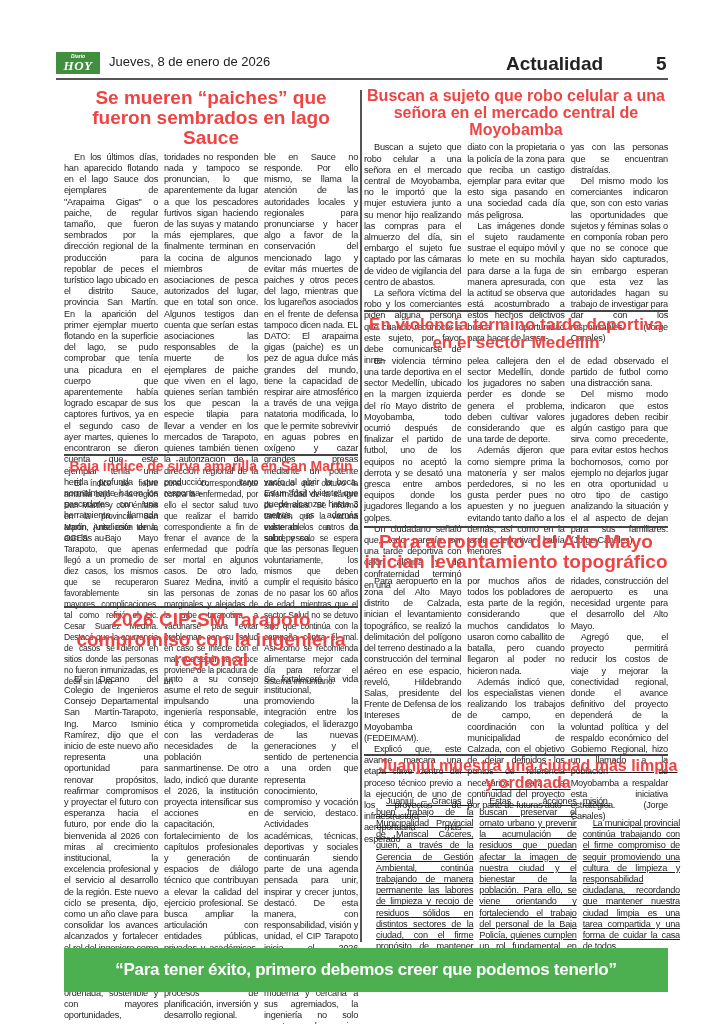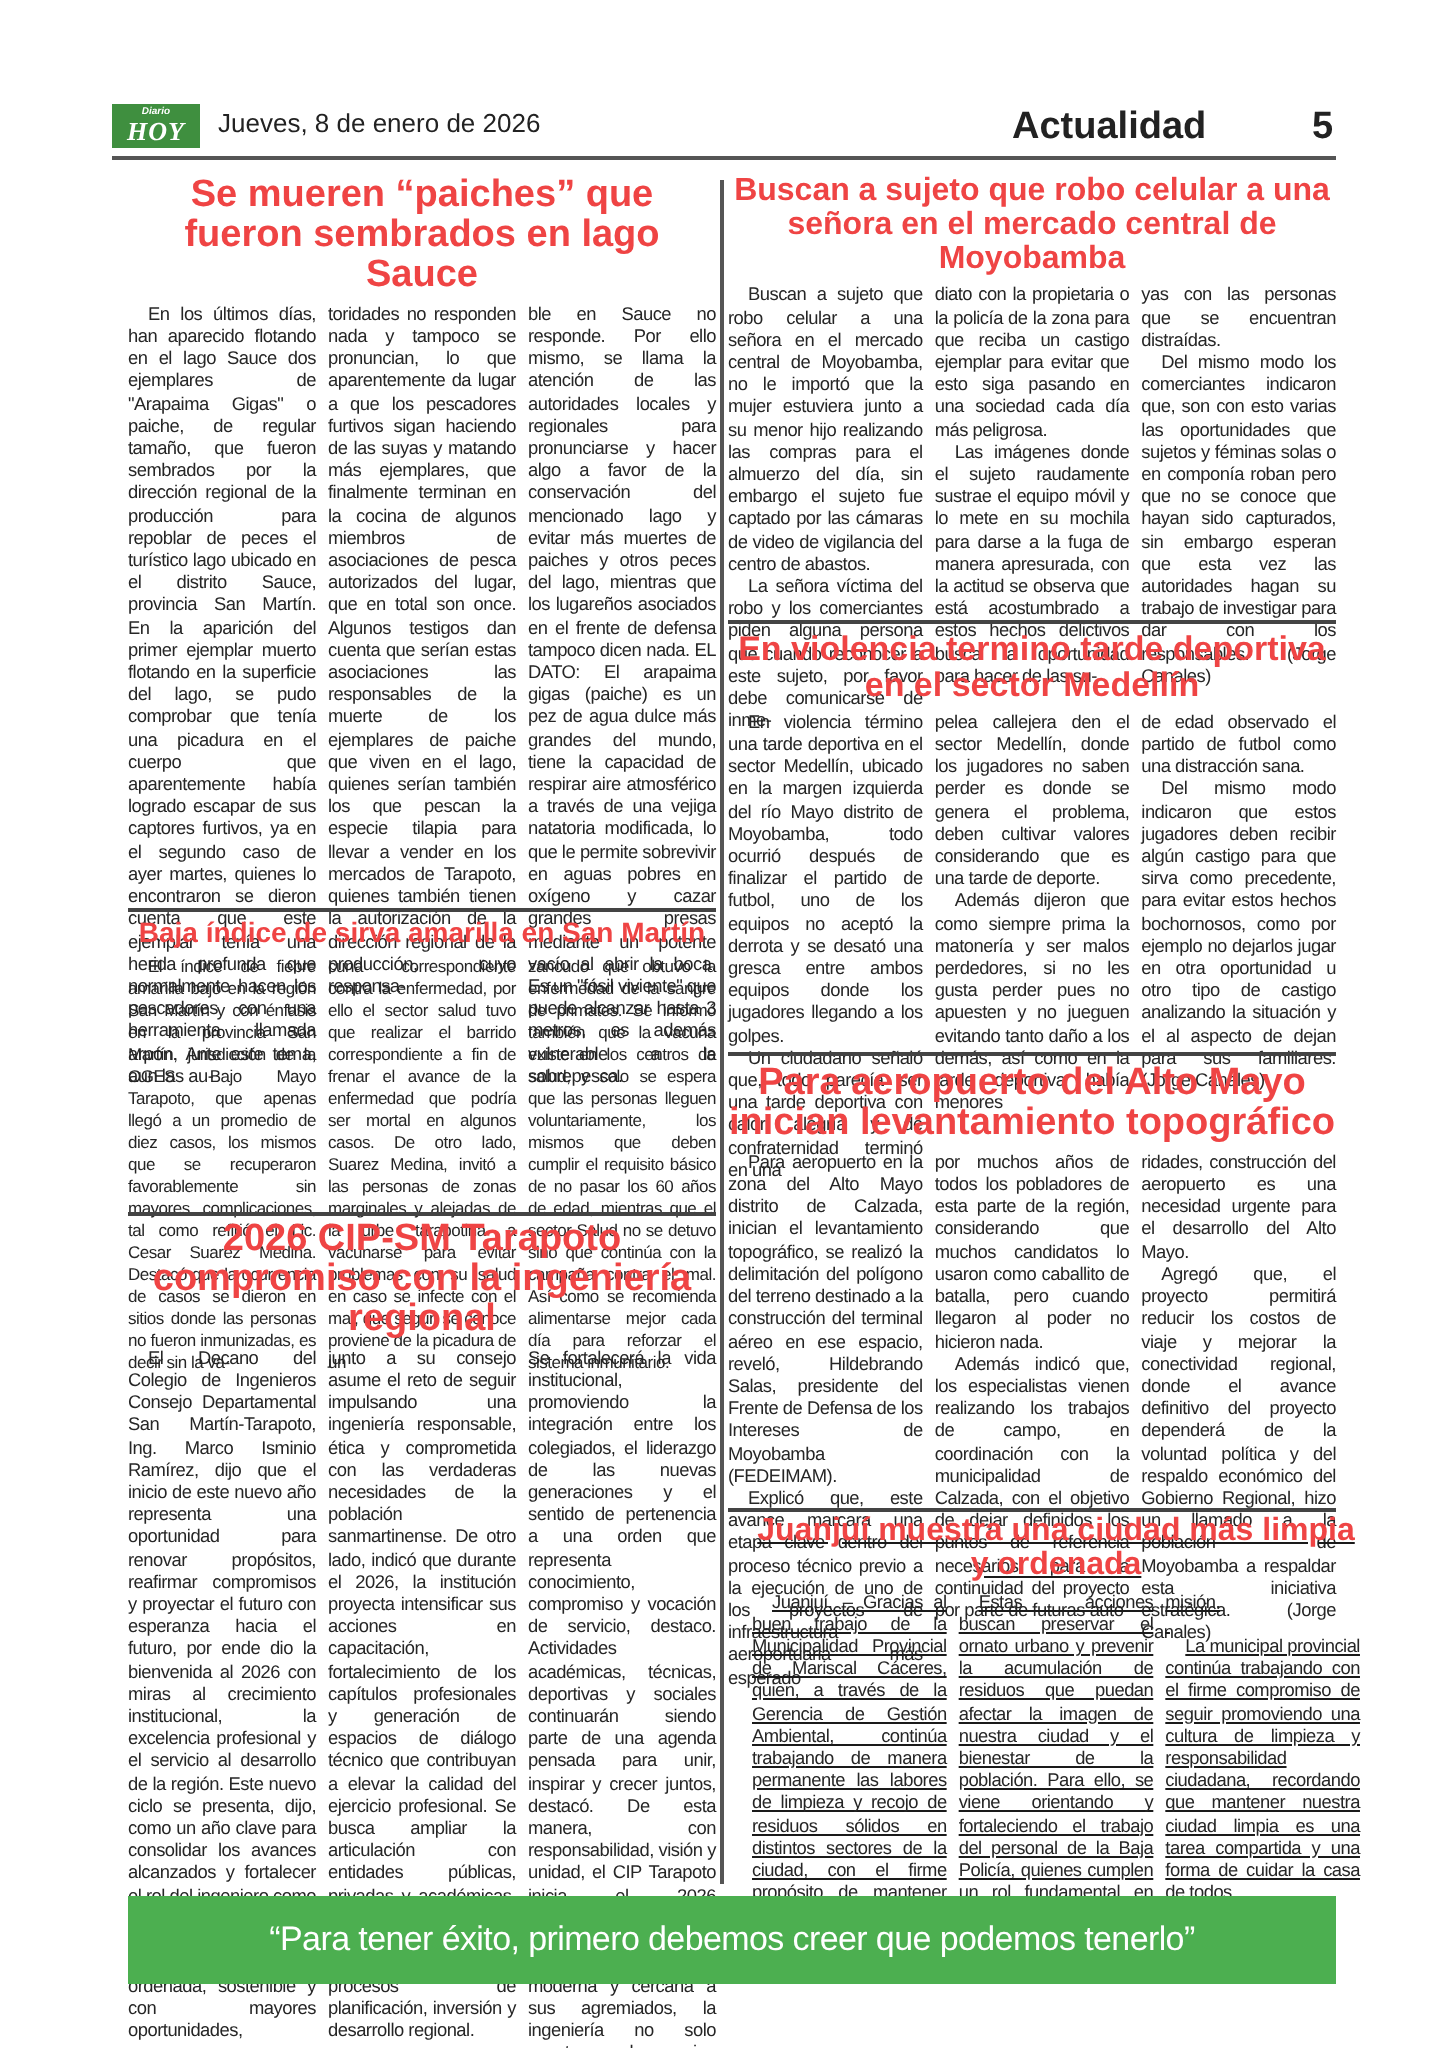--- a/index.html
+++ b/index.html
@@ -38,21 +38,21 @@
     #a4 { left: 8px; top: 419px; width: 294px; }
     #a4 .headline { font-size: 14px; }
     #a4 .col { font-size: 8.5px; line-height: 11px; }
     #a5 { left: 8px; top: 570px; width: 294px; }
     #a5 .headline { font-size: 19px; }
     #a6 { left: 308px; top: 492px; width: 304px; }
     #a6 .headline { font-size: 19px; }
     #a7 { left: 320px; top: 718px; width: 304px; text-decoration: underline; }
     #a7 .headline { font-size: 16px; }
 
-    .quote-bar { position: absolute; left: 8px; top: 908px; width: 604px; height: 44px; background: #4caf50; color: #fff; font-size: 17px; font-weight: normal; text-align: center; line-height: 44px; letter-spacing: -0.3px; }
+    .quote-bar { position: absolute; left: 8px; top: 908px; width: 604px; height: 44px; background: #4caf50; color: #fff; font-size: 17px; font-weight: bold; text-align: center; line-height: 44px; letter-spacing: -0.3px; }
   </style>
 </head>
 <body>
 
 <div class="page">
 
   <div class="masthead">
     <div class="logo">
       <span class="small">Diario</span>
       <span class="big">HOY</span>

